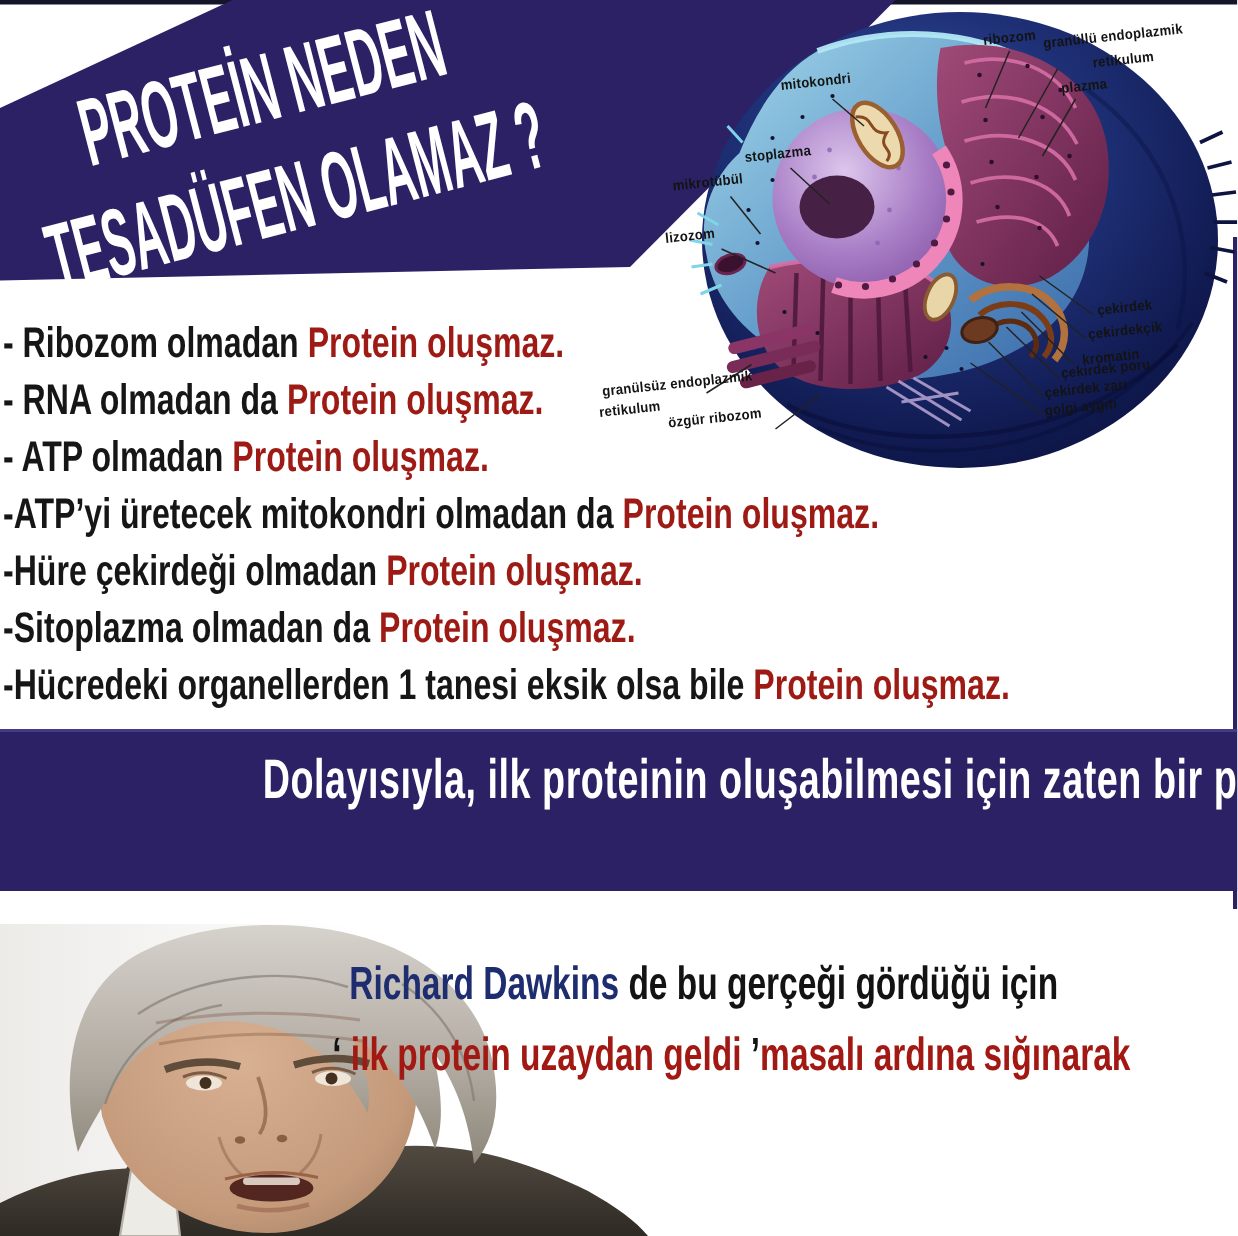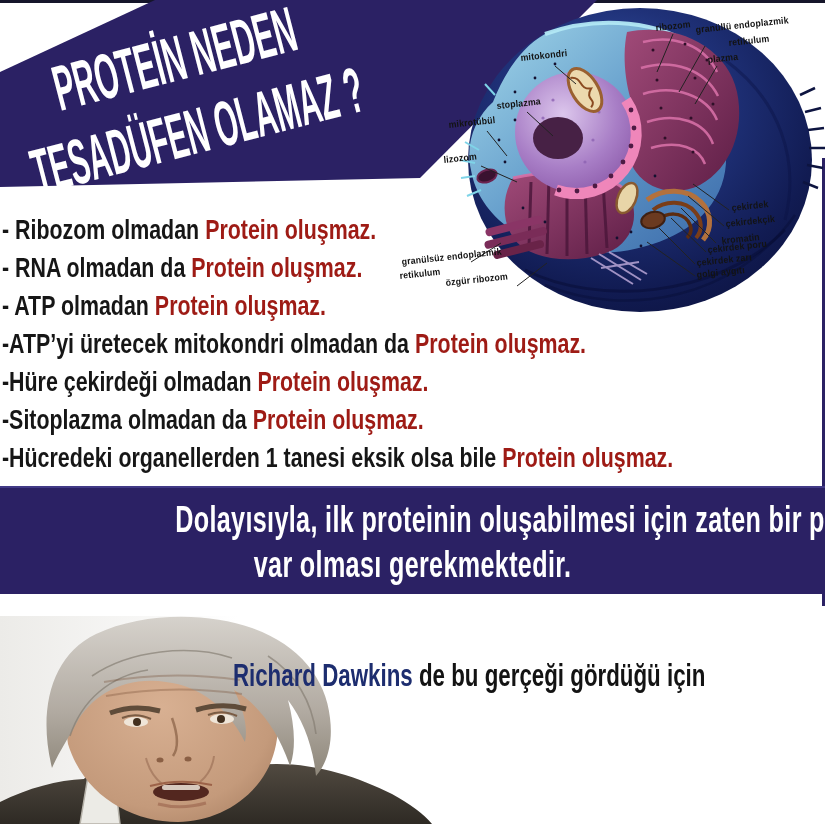--- a/index.html
+++ b/index.html
@@ -31,21 +31,21 @@
 
   
   #conclusion{position:absolute;left:0;top:486px;width:825px;height:108px;background:#2b2164;
               border-top:2px solid #413a86;text-align:center;padding-top:9px;box-sizing:border-box;}
   #conclusion .bline{height:45px;line-height:45px;}
   #conclusion .bline span{display:inline-block;transform:scaleX(.68);transform-origin:50% 50%;
      white-space:nowrap;font-size:37px;font-weight:bold;color:#ffffff;letter-spacing:.5px;}
 
   
   #portrait{position:absolute;left:0;top:616px;width:432px;height:208px;}
-  #quote-block{position:absolute;left:118px;top:632px;width:702px;text-align:center;margin-top:20px;}
+  #quote-block{position:absolute;left:118px;top:632px;width:702px;text-align:center;}
   .qline{height:47px;line-height:47px;}
   .qline .in{display:inline-block;transform:scaleX(.72);transform-origin:50% 50%;
      white-space:nowrap;font-size:31px;font-weight:bold;color:#131313;}
   .qline .blue{color:#1d2d6f;}
   .qline .red{color:#a21914;}
 </style>
 </head>
 <body>
 
 <div id="canvas">
@@ -252,21 +252,20 @@
     <div class="stmt"><span class="black">- RNA olmadan da</span><span class="red">Protein oluşmaz.</span></div>
     <div class="stmt"><span class="black">- ATP olmadan</span><span class="red">Protein oluşmaz.</span></div>
     <div class="stmt"><span class="black">-ATP’yi üretecek mitokondri olmadan da</span><span class="red">Protein oluşmaz.</span></div>
     <div class="stmt"><span class="black">-Hüre çekirdeği olmadan</span><span class="red">Protein oluşmaz.</span></div>
     <div class="stmt"><span class="black">-Sitoplazma olmadan da</span><span class="red">Protein oluşmaz.</span></div>
     <div class="stmt"><span class="black">-Hücredeki organellerden 1 tanesi eksik olsa bile</span><span class="red">Protein oluşmaz.</span></div>
   </div>
 
   <div id="conclusion">
     <div class="bline"><span>Dolayısıyla, ilk proteinin oluşabilmesi için zaten bir proteinin</span></div>
-    <div class="bline"><span>var olması gerekmektedir.</span></div>
   </div>
 
   <svg id="portrait" viewBox="0 0 432 208">
     <defs>
       <linearGradient id="gBg" x1="0" y1="0" x2="1" y2="0">
         <stop offset="0%" stop-color="#ecebe8"></stop>
           <stop offset="55%" stop-color="#ffffff"></stop>
       </linearGradient>
       <radialGradient id="gSkin" cx="45%" cy="40%" r="75%">
         <stop offset="0%" stop-color="#d8b092"></stop>
@@ -328,14 +327,15 @@
     <path d="M 214,140 Q 212,156 200,166" stroke="rgba(115,70,48,.35)" stroke-width="2" fill="none"></path>
 
     <path d="M 150,170 Q 180,162 212,169" stroke="#9c6248" stroke-width="2" fill="none"></path>
     <ellipse cx="181" cy="176" rx="28" ry="9" fill="#53271f"></ellipse>
     <rect x="162" y="169" width="38" height="5" rx="2.5" fill="#e6dccf" opacity=".9"></rect>
     <path d="M 158,188 Q 181,194 206,187" stroke="rgba(140,80,60,.45)" stroke-width="3" fill="none"></path>
   </svg>
 
   <div id="quote-block">
     <div class="qline"><span class="in"><span class="blue">Richard Dawkins</span><span> de bu gerçeği gördüğü için</span></span></div>
+    <div class="qline"><span class="in"><span>‘ </span><span class="red">ilk protein uzaydan geldi </span><span>’</span><span class="red">masalı ardına sığınarak</span></span></div>
   </div>
 </div>
 
 </body></html>

